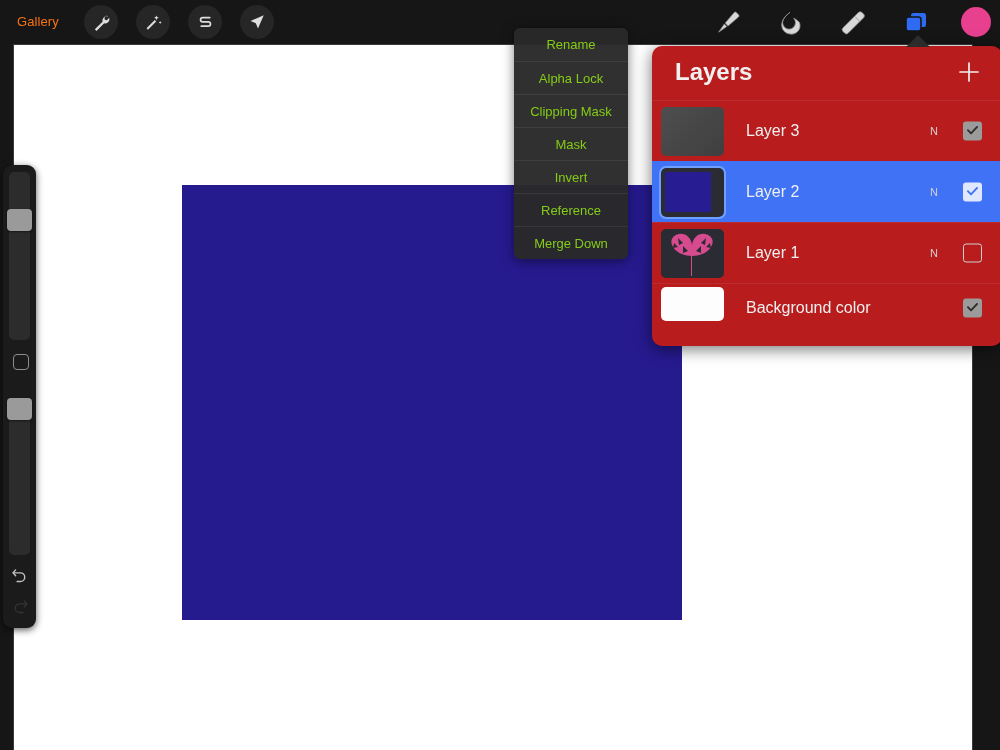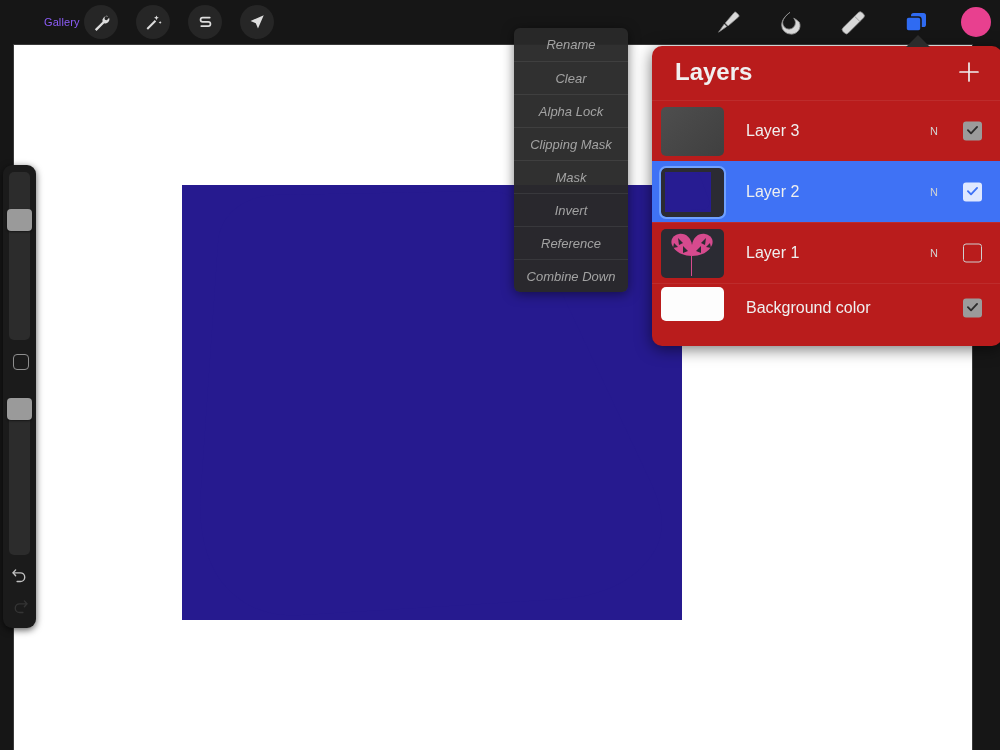--- a/index.html
+++ b/index.html
@@ -11,23 +11,22 @@
   }
   #app { position: relative; width: 1000px; height: 750px; background: #161616; }
 
   
   .toolbar {
     position: absolute; left: 0; top: 0; width: 1000px; height: 44px;
     background: #161616; z-index: 60;
   }
   .gallery-btn {
     position: absolute; left: 17px; top: 9px;
-    font-size: 11px; color: #8b5cf6; letter-spacing: .1px;
+    font-size: 13px; color: #f97316; letter-spacing: .1px;
     line-height: 26px;
-    margin-left: 27px;
   }
   .tool-circle {
     position: absolute; top: 5px; width: 34px; height: 34px;
     border-radius: 50%; background: #262626;
     display: flex; align-items: center; justify-content: center;
   }
   .tool-circle svg { display: block; }
   .rt-icon {
     position: absolute; top: 4px; width: 40px; height: 36px;
     display: flex; align-items: center; justify-content: center;
@@ -87,24 +86,23 @@
     width: 114px;
     background: rgba(41,41,41,.97);
     border-radius: 6px;
     overflow: hidden;
     z-index: 70;
     box-shadow: 0 2px 12px rgba(0,0,0,.5);
   }
   .ctx-item {
     height: 33px; line-height: 33px;
     text-align: center;
-    font-size: 13px; color: #a3a3a3;
+    font-size: 13px; color: #84cc16;
     border-top: 1px solid rgba(255,255,255,.075);
     white-space: nowrap;
-    font-style: italic;
   }
   .ctx-item:first-child { border-top: none; }
 
   
   .layers-panel {
     position: absolute; left: 640px; top: 46px;
     width: 350px; height: 300px;
     background: #b91c1c;
     border-radius: 10px;
     z-index: 65;
@@ -264,27 +262,26 @@
     <div class="side-icon" style="top:428px;">
       <svg width="18" height="16" viewBox="0 0 24 22" fill="none" stroke="#343434" stroke-width="1.9" stroke-linecap="round" stroke-linejoin="round">
         <path d="M18 4l3.5 4L18 12"></path>
         <path d="M21.5 8h-10a6 6 0 0 0 0 12H16"></path>
       </svg>
     </div>
   </div>
 
   <div class="ctx-menu">
     <div class="ctx-item">Rename</div>
-    <div class="ctx-item">Clear</div>
     <div class="ctx-item">Alpha Lock</div>
     <div class="ctx-item">Clipping Mask</div>
     <div class="ctx-item">Mask</div>
     <div class="ctx-item">Invert</div>
     <div class="ctx-item">Reference</div>
-    <div class="ctx-item">Combine Down</div>
+    <div class="ctx-item">Merge Down</div>
   </div>
 
   <div class="panel-pointer"></div>
   <div class="layers-panel">
 
     <div class="panel-header">
       <div class="panel-title">Layers</div>
       <div class="add-layer">
         <svg width="26" height="26" viewBox="0 0 26 26" fill="none" stroke="#efefef" stroke-width="1.7" stroke-linecap="round">
           <path d="M13 4v18M4 13h18"></path>

